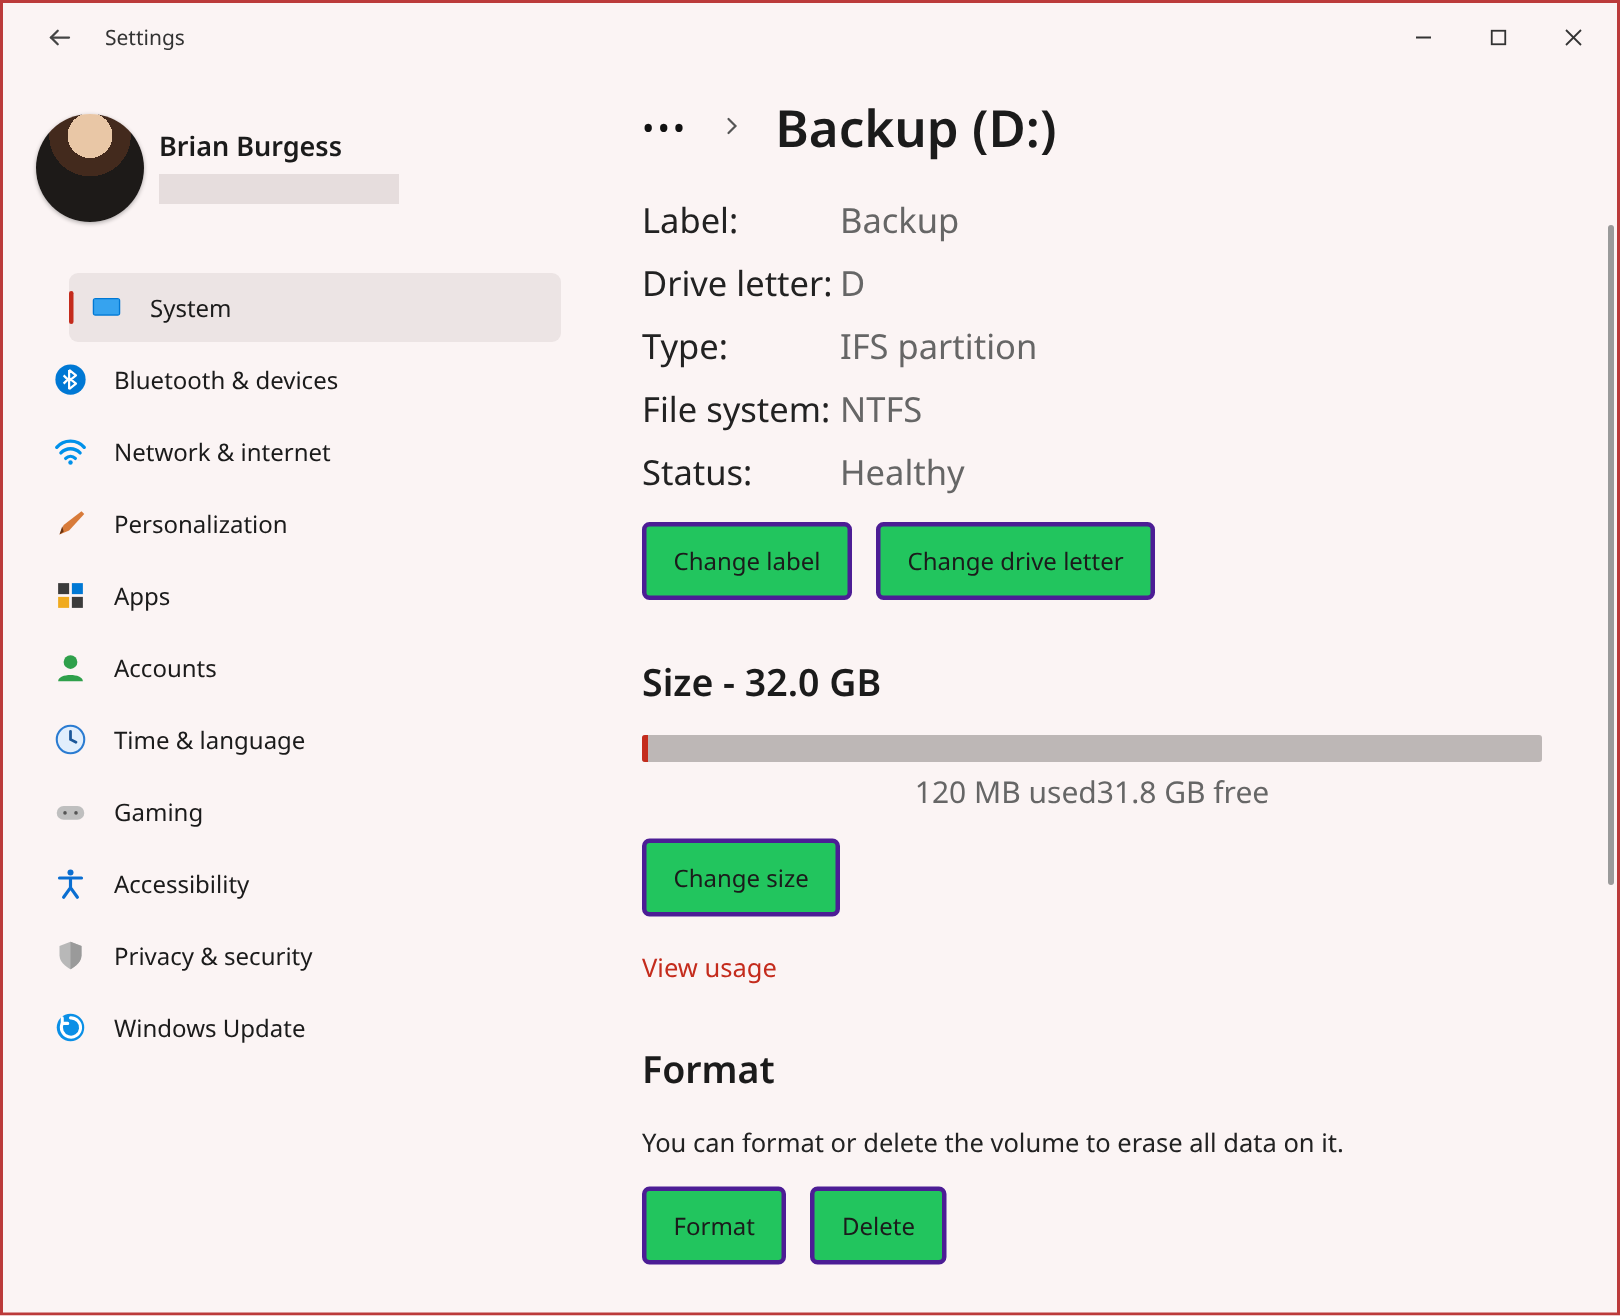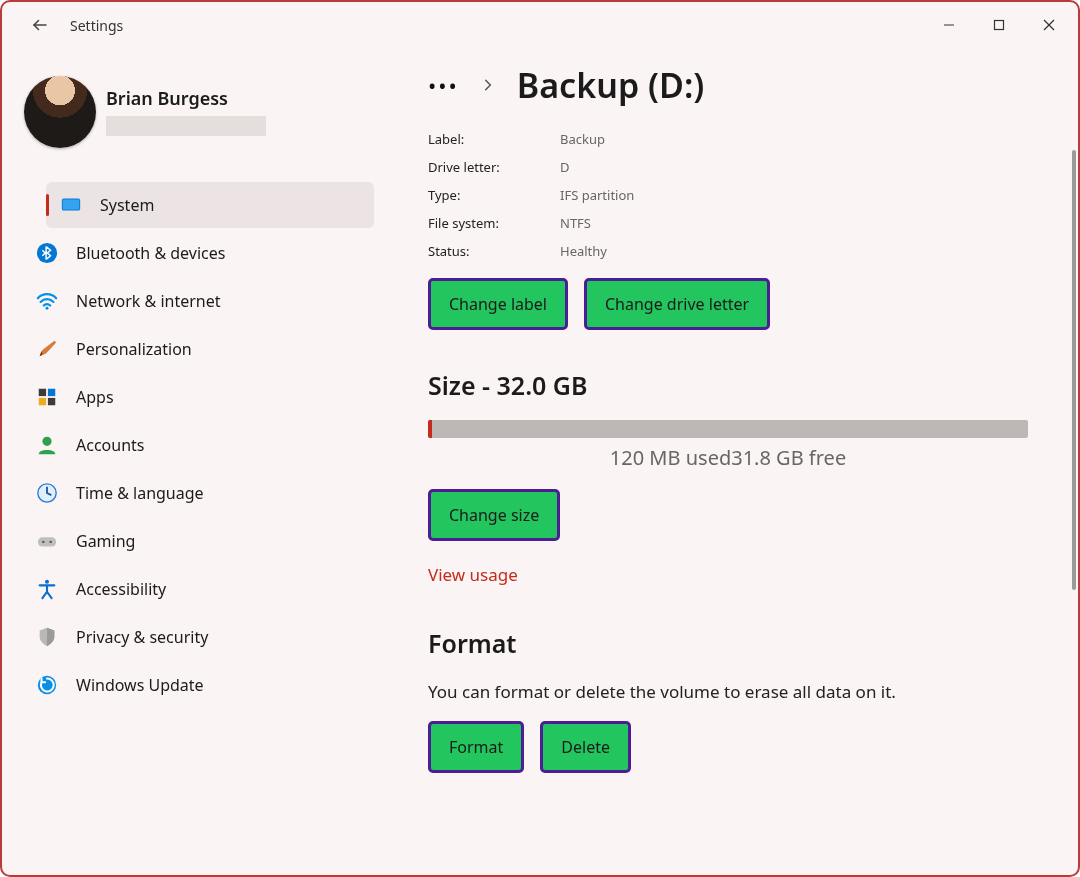--- a/index.html
+++ b/index.html
@@ -18,21 +18,21 @@
     width:1080px;height:877px;
     font-family:"Segoe UI",-apple-system,system-ui,sans-serif;
     color:var(--text);
     background:#fff;
     overflow:hidden;
     position:relative;
   }
   .window{
     width:1080px;height:877px;
     border:2px solid #bb3a3a;
-    border-radius:10px;
+    border-radius:0;
     background:var(--bg);
     display:flex;flex-direction:column;
     overflow:hidden;
     position:relative;
   }
   
   .titlebar{
     height:46px;
     display:flex;align-items:center;
     padding:0 6px 0 24px;
@@ -79,21 +79,21 @@
   
   .main{
     flex:1;padding:14px 50px 20px 34px;overflow-y:auto;position:relative;
   }
   .breadcrumb{display:flex;align-items:center;gap:22px;margin-bottom:22px;}
   .bc-dots{font-size:22px;letter-spacing:2px;color:#111;cursor:pointer;}
   .bc-chevron{font-size:18px;color:#555;}
   .bc-title{font-size:34px;font-weight:600;}
   .section-h{font-size:25px;font-weight:600;margin:40px 0 18px 0;}
   .section-h.first{margin-top:34px;}
-  .kv{display:grid;grid-template-columns:132px 1fr;row-gap:10px;font-size:13px;}
+  .kv{display:grid;grid-template-columns:132px 1fr;row-gap:10px;font-size:23px;}
   .kv .k{color:#222;}
   .kv .v{color:#666;}
   .btn{
     display:inline-flex;align-items:center;justify-content:center;
     height:52px;padding:0 18px;border:3px solid #4c1d95;border-radius:5px;
     background:#22c55e;font-size:16px;cursor:pointer;
   }
   .btn-row{display:flex;gap:16px;margin-top:18px;}
   .size-h{font-size:25px;font-weight:600;margin:38px 0 18px 0;}
   .bar{height:18px;background:#bdb7b6;border-radius:2px;position:relative;overflow:hidden;}

